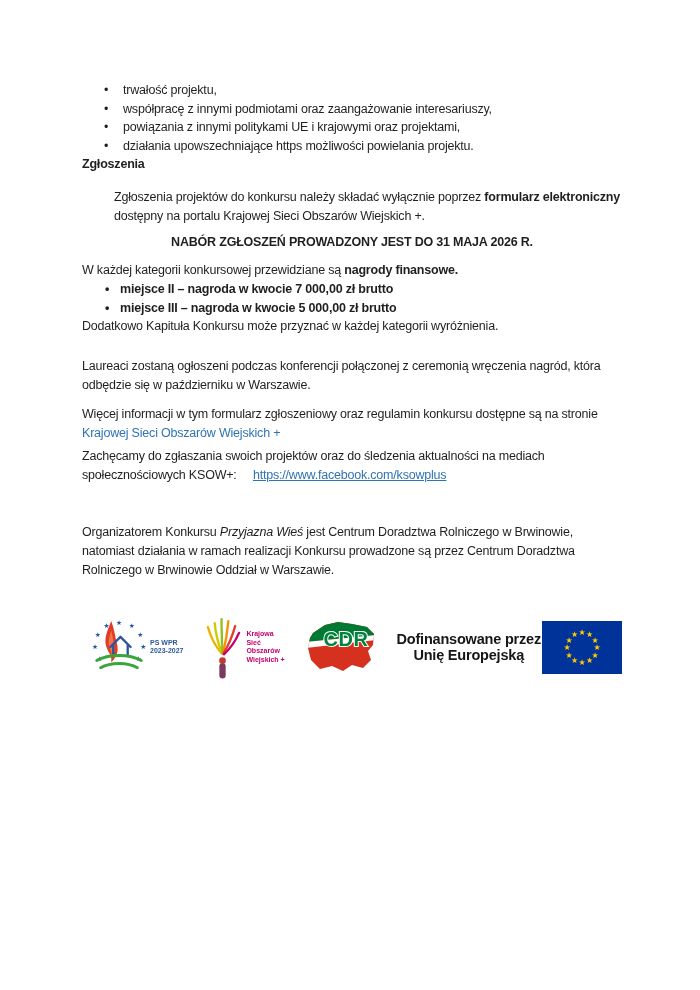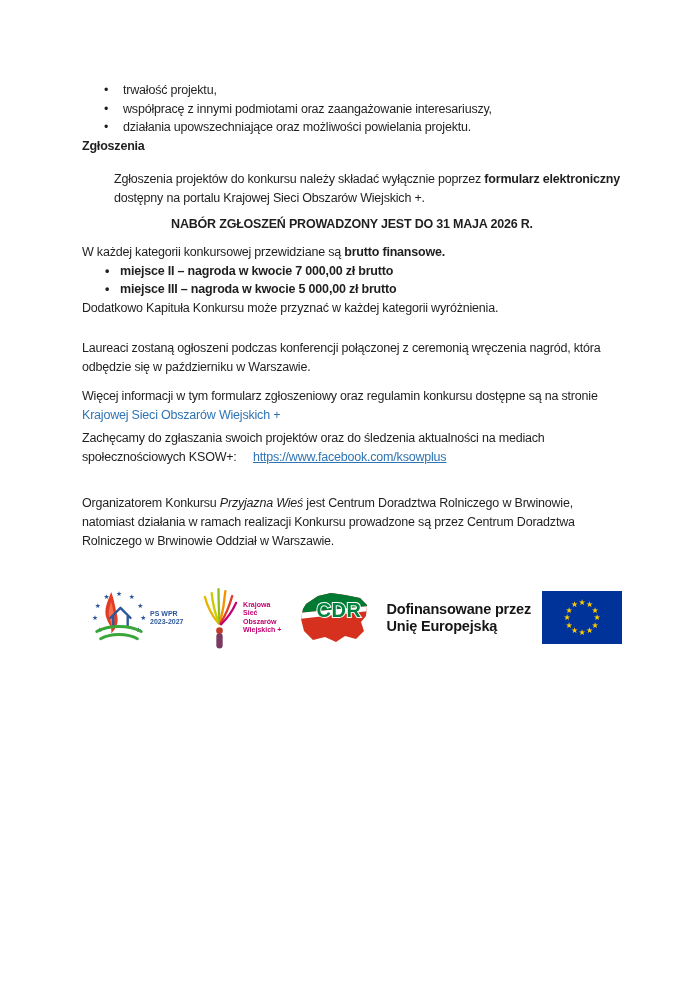--- a/index.html
+++ b/index.html
@@ -20,62 +20,63 @@
   .heading{font-weight:700;}
   .p-sub{margin-top:14px;margin-left:32px;}
   .banner{margin-top:7px;text-align:center;font-weight:700;}
   .p-intro{margin-top:9px;}
   .prizes{font-weight:700;}
   .prizes li{padding-left:38px;}
   .prizes li::before{left:23px;}
   .announce{margin-top:21px;}
   .moreinfo{margin-top:10px;}
   .social{margin-top:4px;}
-  .organizer{margin-top:27px;}
+  .organizer{margin-top:38px;}
   a.link{color:#2e74b5;text-decoration:none;cursor:pointer;}
   a.link.ul{text-decoration:underline;padding-left:13px;}
 
   .logos{
     margin-top:34px;height:66px;display:flex;align-items:center;
     justify-content:space-between;padding-left:8px;
   }
   .logo{display:flex;align-items:center;}
   .pswpr-text{color:#2b579a;font-size:7px;line-height:8px;font-weight:700;
     letter-spacing:0;margin-left:2px;white-space:nowrap;}
   .ksow-text{color:#c4006e;font-size:7px;line-height:8.5px;font-weight:700;
     letter-spacing:0;margin-left:4px;white-space:nowrap;}
   .eu-block{display:flex;align-items:center;}
   .eu-text{font-size:14.5px;line-height:16.5px;font-weight:700;color:#161616;
-    text-align:left;letter-spacing:-0.2px;margin-right:11px;white-space:nowrap;}
+    text-align:center;letter-spacing:-0.2px;margin-right:1px;white-space:nowrap;}
   .cdr-letters{font-family:"Liberation Sans",sans-serif;font-weight:700;
     font-size:20px;fill:#00843d;stroke:#ffffff;stroke-width:2px;paint-order:stroke;
     letter-spacing:0.5px;}
   svg{display:block;}
   .star{font-size:7px;fill:#2b579a;}
   .eustar{font-size:8px;fill:#ffcc00;}
 </style>
 </head>
 <body>
 
 <div class="page">
   <div class="content">
 
     <ul class="criteria">
       <li>trwałość projektu,</li>
       <li>współpracę z innymi podmiotami oraz zaangażowanie interesariuszy,</li>
-      <li>działania upowszechniające oraz możliwości powielania projektu.</li>
+      <li>powiązania z innymi politykami UE i krajowymi oraz projektami,</li>
+      <li>działania upowszechniające https możliwości powielania projektu.</li>
     </ul>
 
     <p class="heading">Zgłoszenia</p>
 
     <p class="p-sub"><span>Zgłoszenia projektów do konkursu należy składać wyłącznie poprzez </span><b>formularz elektroniczny</b><span> dostępny na portalu Krajowej Sieci Obszarów Wiejskich +.</span></p>
 
     <p class="banner">NABÓR ZGŁOSZEŃ PROWADZONY JEST DO 31 MAJA 2026 R.</p>
 
-    <p class="p-intro"><span>W każdej kategorii konkursowej przewidziane są </span><b>brutto finansowe.</b></p>
+    <p class="p-intro"><span>W każdej kategorii konkursowej przewidziane są </span><b>nagrody finansowe.</b></p>
 
     <ul class="prizes">
       <li>miejsce II – nagroda w kwocie 7 000,00 zł brutto</li>
       <li>miejsce III – nagroda w kwocie 5 000,00 zł brutto</li>
     </ul>
 
     <p>Dodatkowo Kapituła Konkursu może przyznać w każdej kategorii wyróżnienia.</p>
 
     <p class="announce">Laureaci zostaną ogłoszeni podczas konferencji połączonej z ceremonią wręczenia nagród, która odbędzie się w październiku w Warszawie.</p>
 

